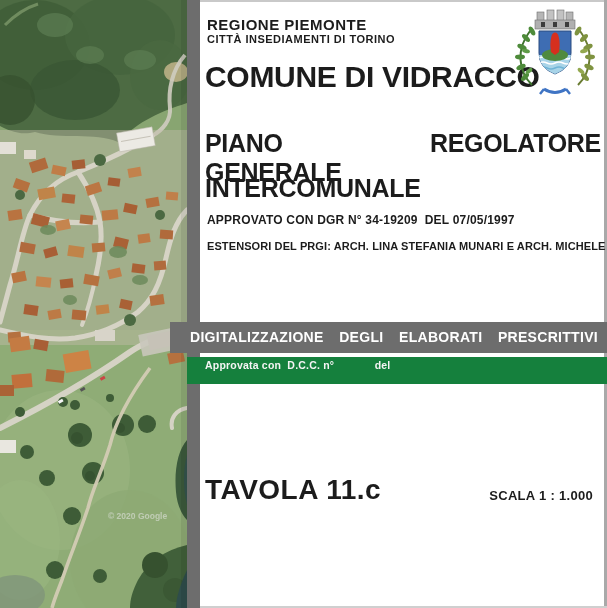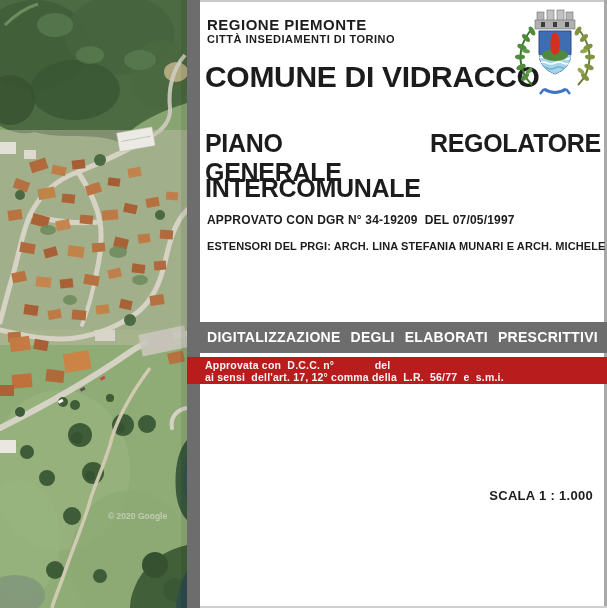--- a/index.html
+++ b/index.html
@@ -21,24 +21,24 @@
   .comune   {position:absolute;left:205px;top:60px;font-size:30px;letter-spacing:-.3px;white-space:nowrap;}
 
   .crest    {position:absolute;left:508px;top:5px;width:94px;height:100px;}
 
   .plan1 {position:absolute;left:205px;top:129px;width:396px;font-size:25px;letter-spacing:-.3px;
           text-align:justify;text-align-last:justify;white-space:nowrap0;}
   .plan2 {position:absolute;left:205px;top:174px;font-size:25px;letter-spacing:-.3px;}
   .approv{position:absolute;left:207px;top:213px;font-size:12px;letter-spacing:.2px;white-space:pre;}
   .estens{position:absolute;left:207px;top:240px;font-size:11px;letter-spacing:.1px;white-space:pre;}
 
-  .band1{position:absolute;left:187px;right:0;top:322px;height:31px;background:#6d6d6d;color:#ffffff;
+  .band1{position:absolute;left:170px;right:0;top:322px;height:31px;background:#6d6d6d;color:#ffffff;
          font-size:14px;line-height:31px;padding-left:20px;padding-right:9px;box-sizing:border-box;
          text-align:justify;text-align-last:justify;letter-spacing:.3px;}
-  .band2{position:absolute;left:187px;right:0;top:357px;height:27px;background:#b91c1c;color:#f4f4f4;
+  .band2{position:absolute;left:187px;right:0;top:357px;height:27px;background:#15803d;color:#f4f4f4;
          font-size:10.5px;line-height:12px;padding:2px 6px 0 18px;box-sizing:border-box;
          letter-spacing:.2px;}
   .band2 div{white-space:pre;}
 
   .tavola{position:absolute;left:205px;top:474px;font-size:28px;letter-spacing:.5px;}
   .scala {position:absolute;right:14px;top:488px;font-size:13px;letter-spacing:.3px;}
 
   .subject{position:absolute;left:202px;right:6px;top:526px;text-align:center;
            font-size:15.5px;line-height:21.5px;letter-spacing:.2px;}
 </style>
@@ -255,19 +255,19 @@
   </svg>
 
   <div class="plan1">PIANO REGOLATORE GENERALE</div>
   <div class="plan2">INTERCOMUNALE</div>
   <div class="approv">APPROVATO CON DGR N° 34-19209  DEL 07/05/1997</div>
   <div class="estens">ESTENSORI DEL PRGI: ARCH. LINA STEFANIA MUNARI E ARCH. MICHELE GEDDA</div>
 
   <div class="band1">DIGITALIZZAZIONE DEGLI ELABORATI PRESCRITTIVI</div>
   <div class="band2">
     <div>Approvata con  D.C.C. n°             del</div>
-    <div>ai sensi  dell'art. 17, 12° comma della  L.R.  56/77  e  s.m.i.</div>
   </div>
 
+  <div class="tavola">TAVOLA 11.c</div>
   <div class="scala">SCALA 1 : 1.000</div>
 
 
 </div>
 
 </body></html>

